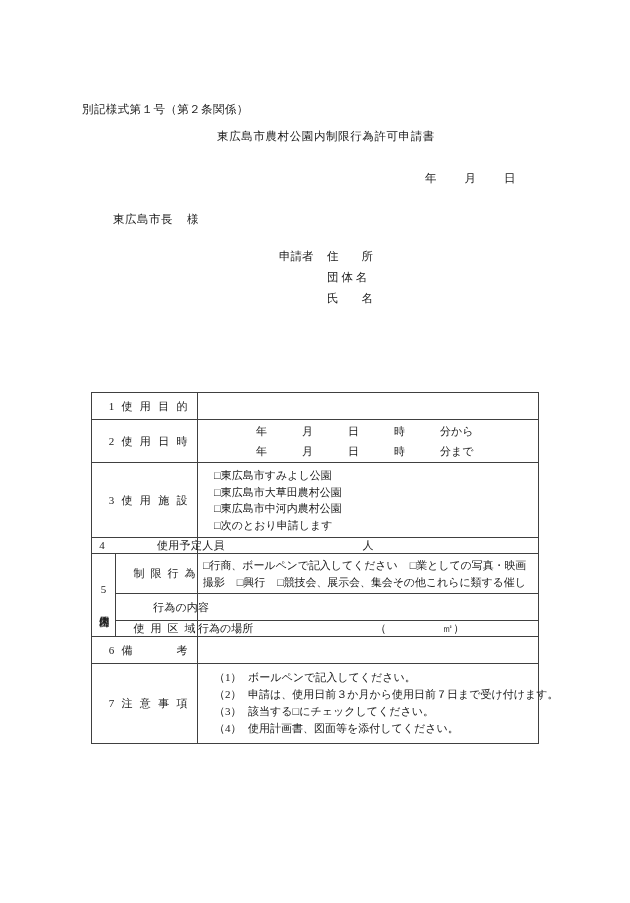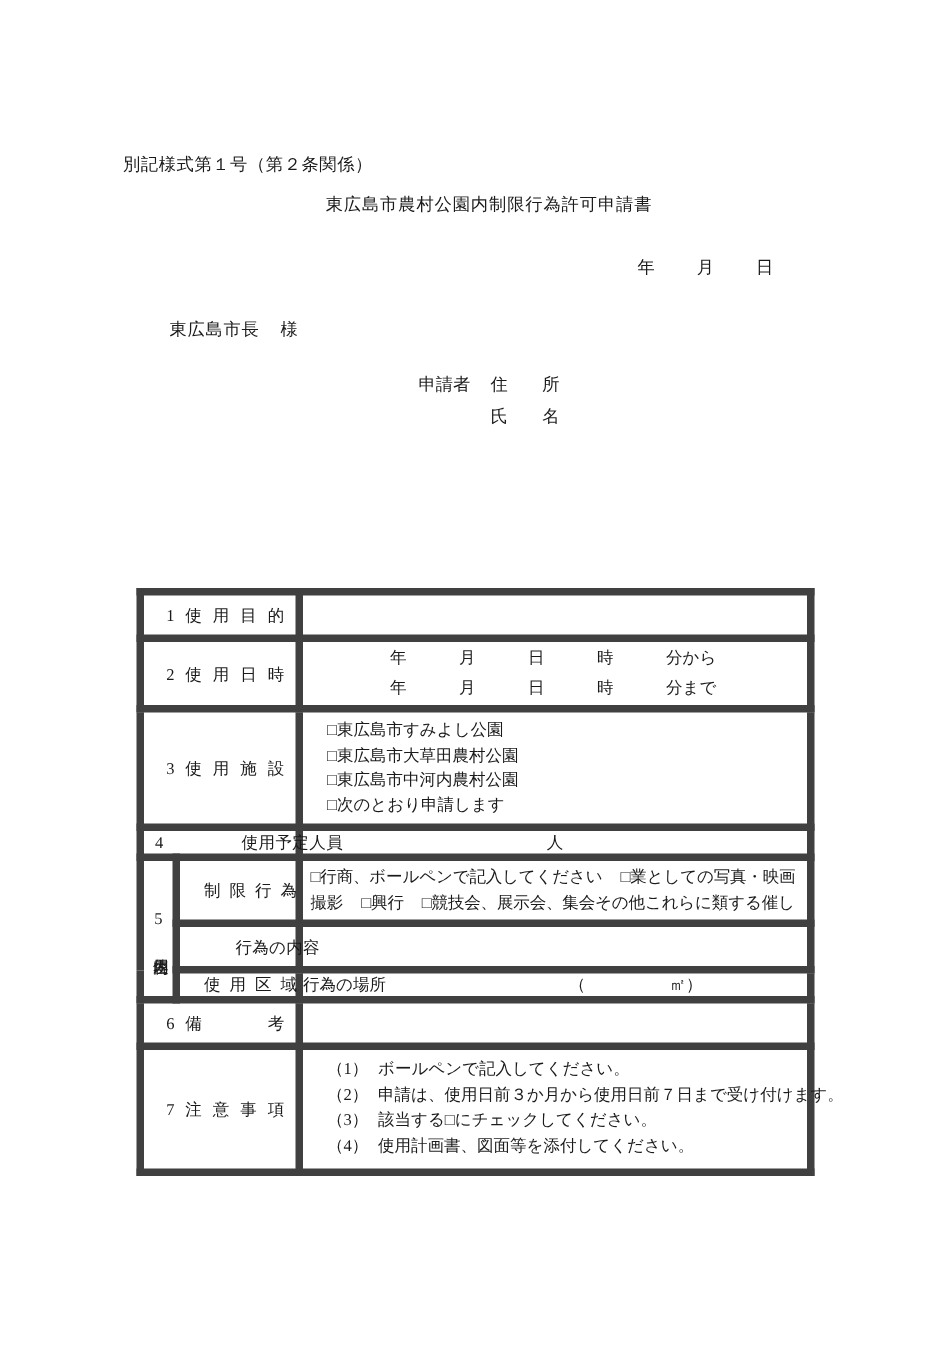--- a/index.html
+++ b/index.html
@@ -99,21 +99,21 @@
   .form-table {
     position: absolute;
     left: 91px;
     top: 392px;
     width: 447px;
     border-collapse: collapse;
     table-layout: fixed;
     font-size: 11px;
   }
   .form-table td {
-    border: 5px solid #404040;
+    border: 1px solid #404040;
     padding: 0;
     vertical-align: middle;
     background: #fff;
   }
 
   
   .lbl {
     text-align: center;
     font-size: 11px;
     white-space: nowrap;
@@ -247,20 +247,24 @@
   </div>
 
   <div class="addressee">
     <span>東広島市長</span><span class="sama">様</span>
   </div>
 
   <div class="applicant">
     <div class="row">
       <span class="lead">申請者</span>
       <span class="fld">住　　所</span>
+    </div>
+    <div class="row">
+      <span class="lead"></span>
+      <span class="fld">団 体 名</span>
     </div>
     <div class="row">
       <span class="lead"></span>
       <span class="fld">氏　　名</span>
     </div>
   </div>
 
 
   <table class="form-table">
     <colgroup>

